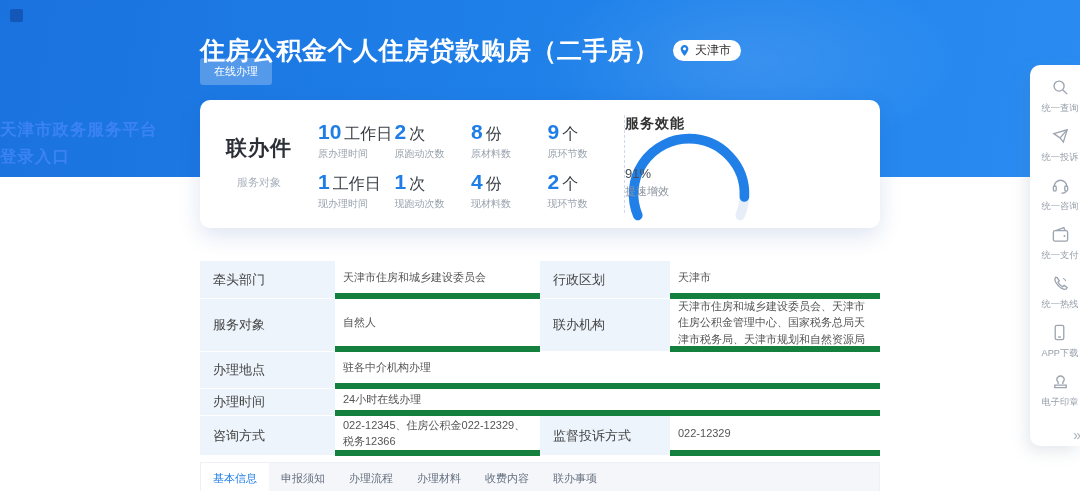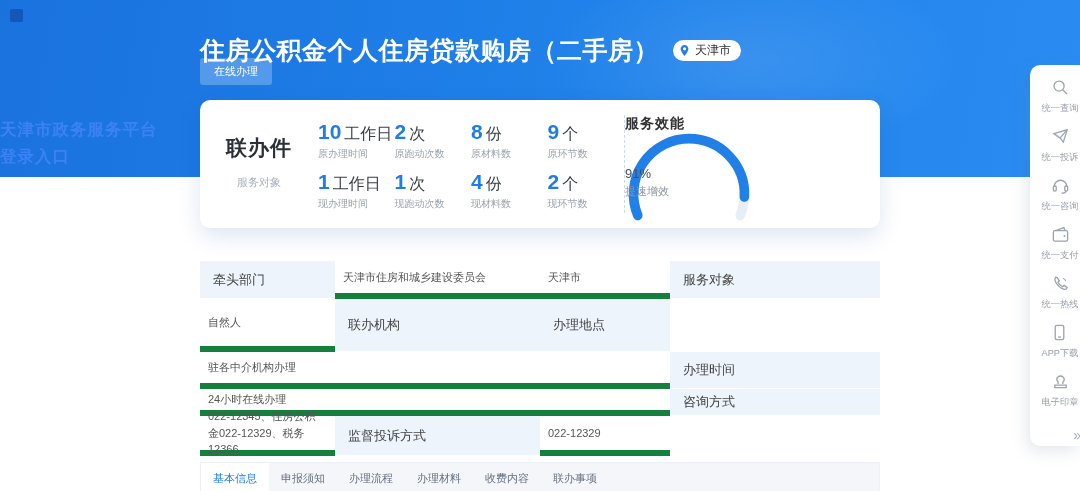--- a/index.html
+++ b/index.html
@@ -148,25 +148,27 @@
         <path d="M 12 80 A 52 52 0 1 1 108 80" fill="none" stroke="var(--primary,#2080e8)" stroke-width="9" stroke-linecap="round" stroke-dasharray="186.0 999"></path>
       </svg>
       <div class="gauge-value">91%</div>
       <div class="gauge-caption">提速增效</div>
     </div>
   </div>
 
   <div class="info-table">
     <div class="tl">牵头部门</div>
     <div class="tv">天津市住房和城乡建设委员会</div>
+    <div class="tl">行政区划</div>
     <div class="tv">天津市</div>
 
     <div class="tl">服务对象</div>
     <div class="tv">自然人</div>
     <div class="tl">联办机构</div>
+    <div class="tv">天津市住房和城乡建设委员会、天津市住房公积金管理中心、国家税务总局天津市税务局、天津市规划和自然资源局</div>
 
     <div class="tl">办理地点</div>
     <div class="tv span3">驻各中介机构办理</div>
 
     <div class="tl">办理时间</div>
     <div class="tv span3">24小时在线办理</div>
 
     <div class="tl">咨询方式</div>
     <div class="tv">022-12345、住房公积金022-12329、税务12366</div>
     <div class="tl">监督投诉方式</div>

